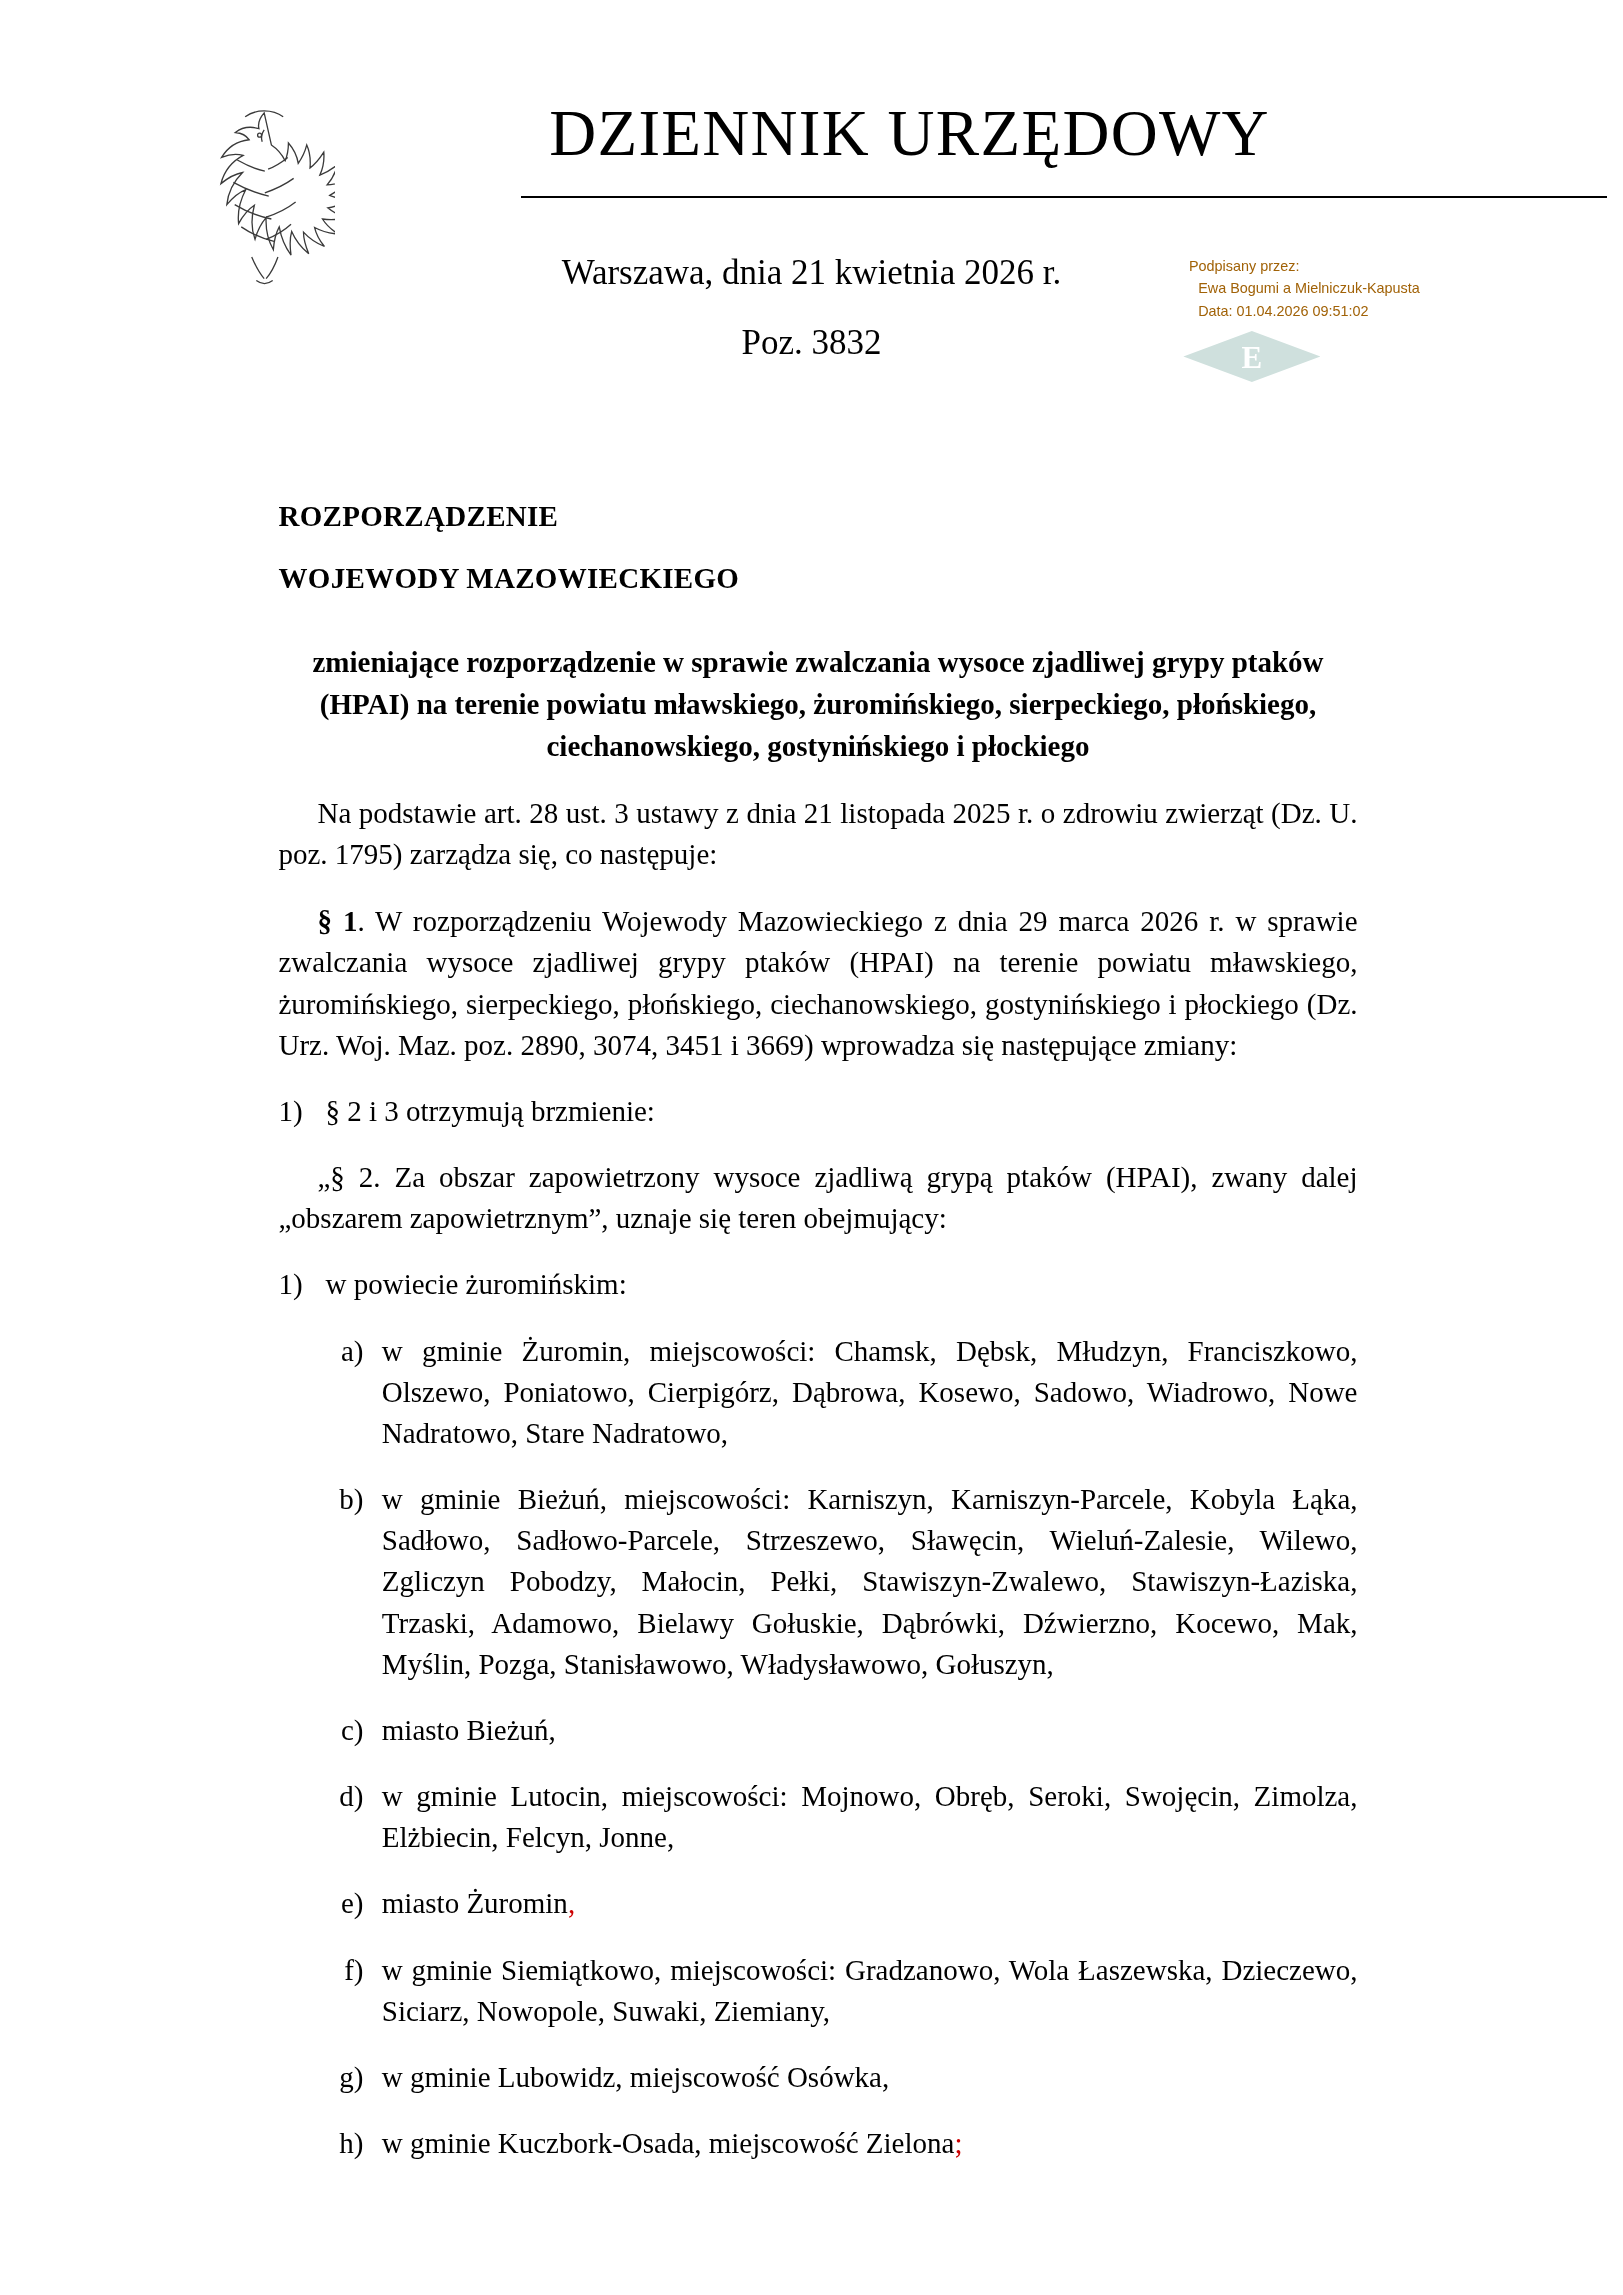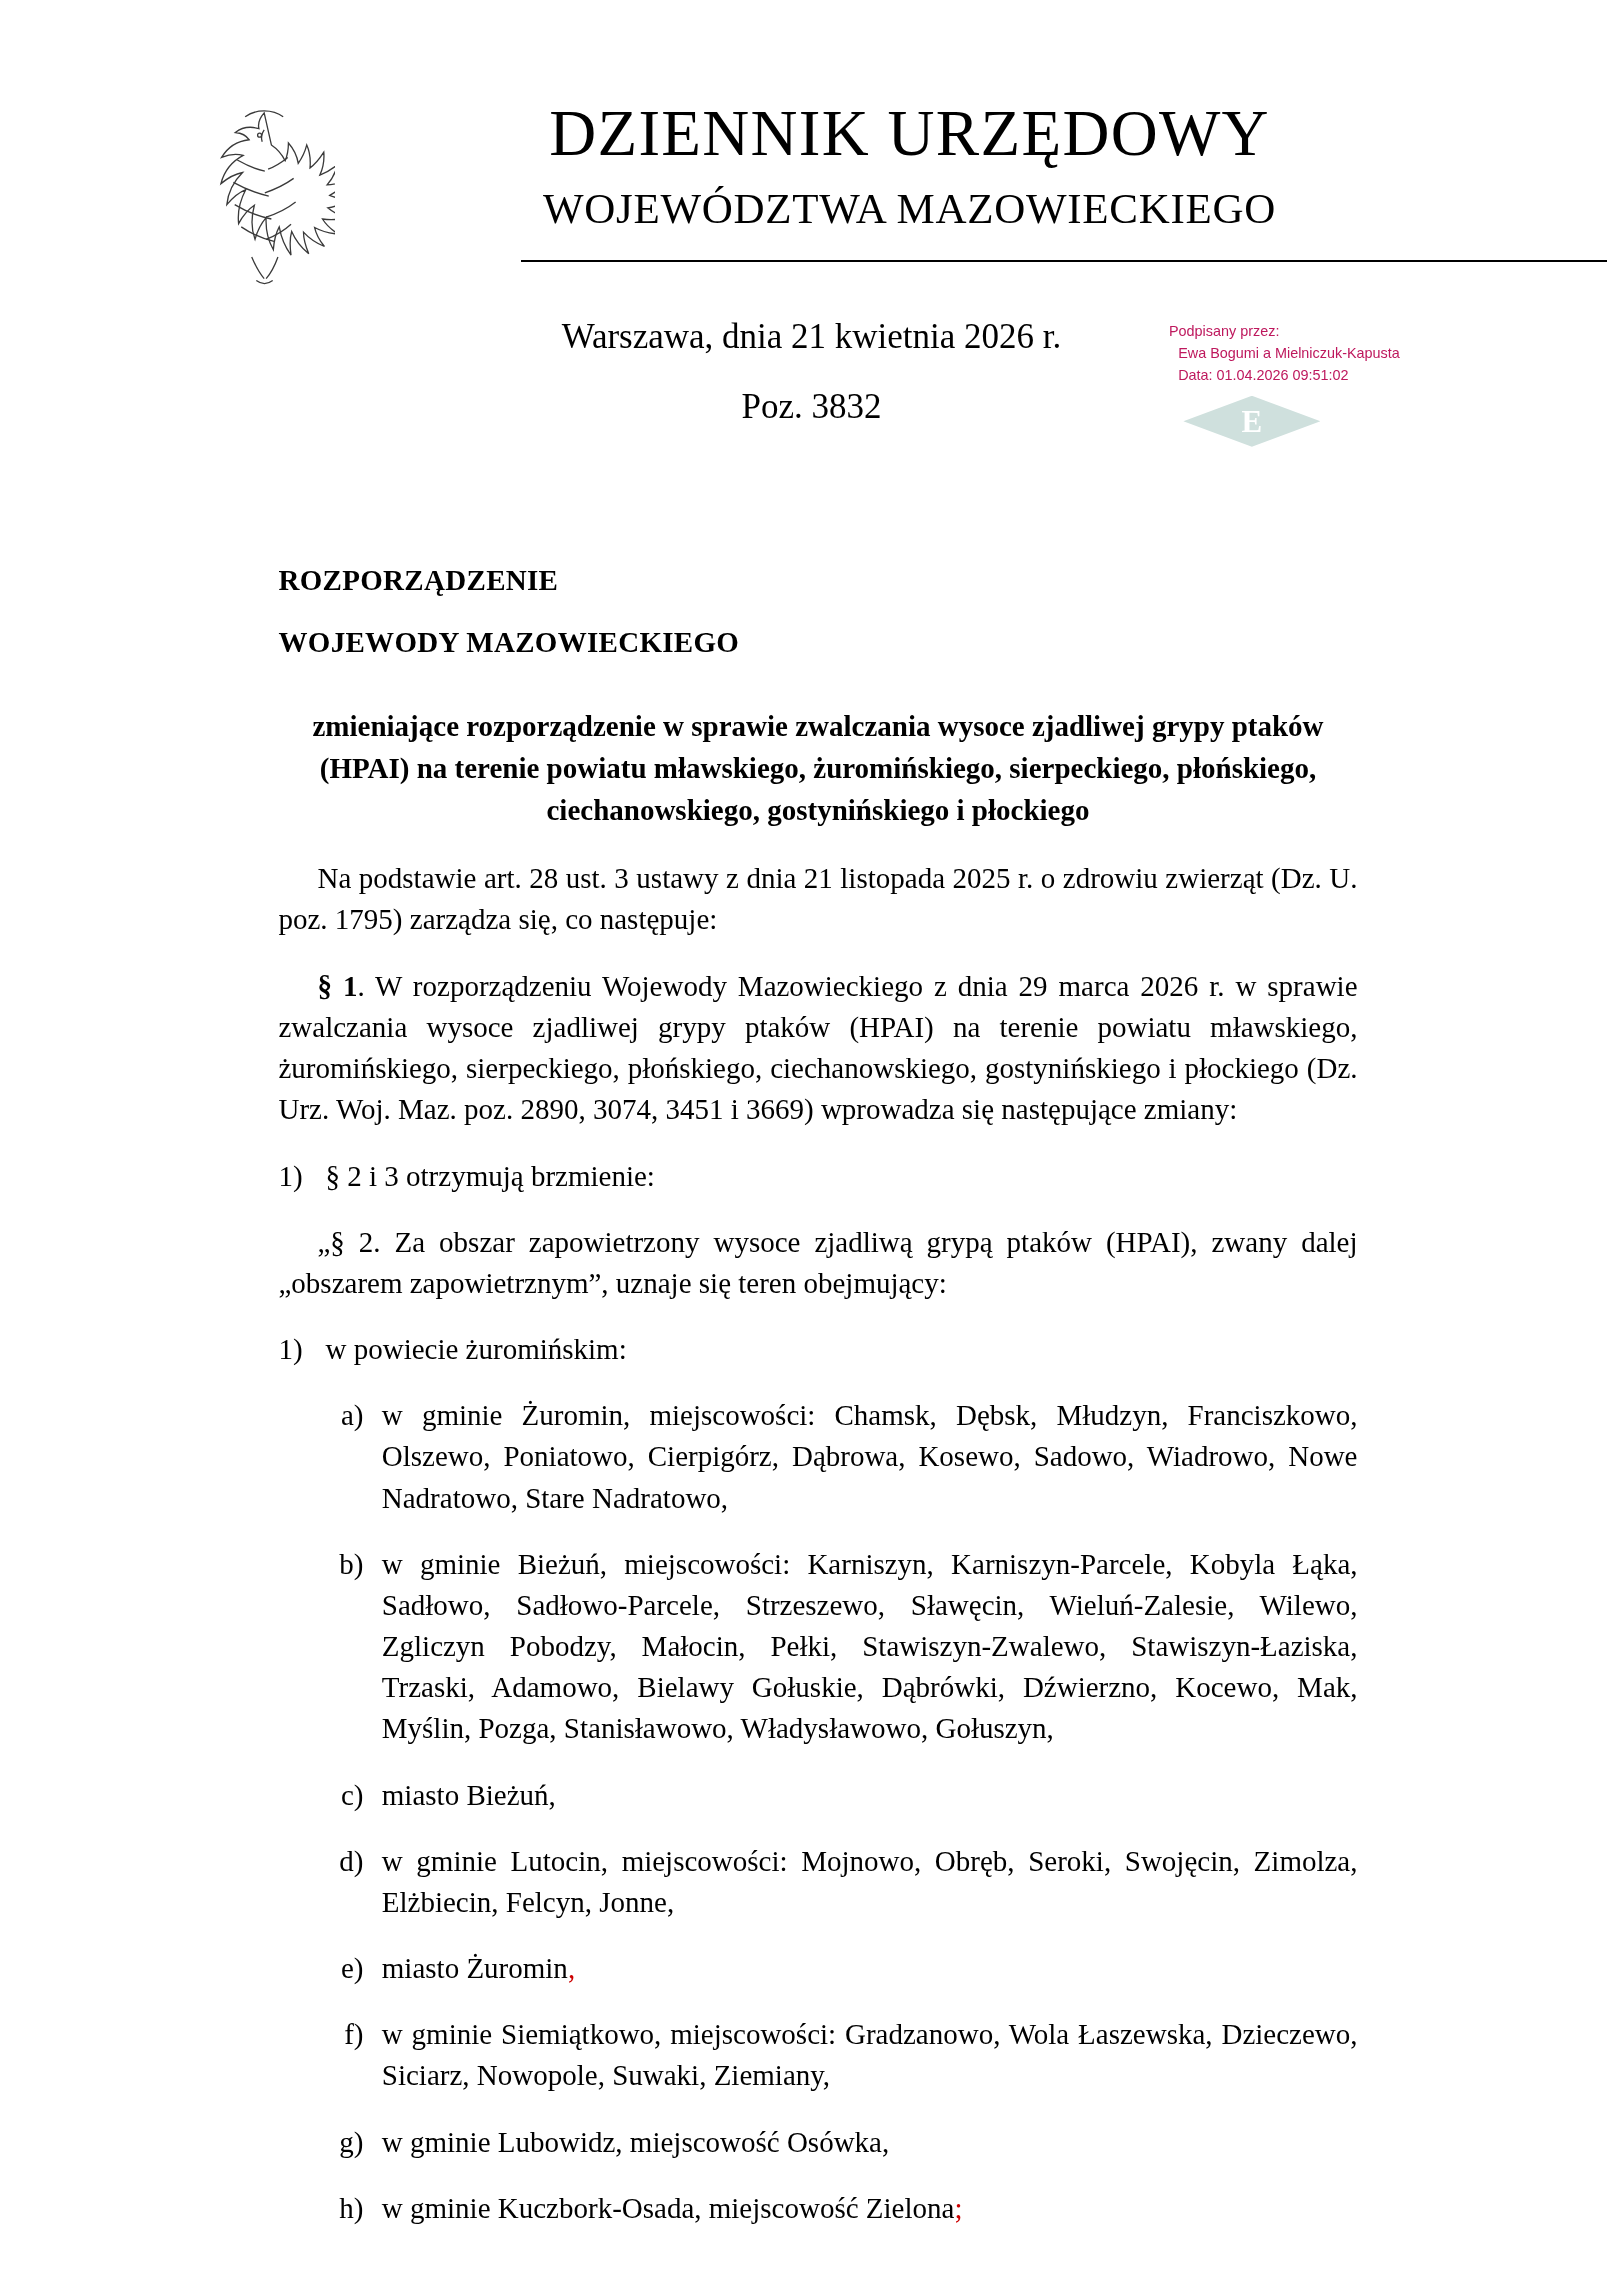--- a/index.html
+++ b/index.html
@@ -81,21 +81,22 @@
     position: absolute;
     right: 147px;
     top: 5.2px;
     width: 307px;
     font-family: "Liberation Sans", sans-serif;
     text-align: left;
   }
   .signature .sig-line {
     font-size: 14.4px;
     line-height: 1.55;
-    color: #be185d;
+    color: #a16207;
+    margin-left: 20px;
   }
   .signature .sig-line.indent {
     padding-left: 9.2px;
   }
   .sig-mark {
     margin-top: 9.2px;
     margin-left: 14.4px;
     width: 137px;
     height: 51px;
     position: relative;
@@ -219,21 +220,20 @@
           <path d="M88 232 c6 14 12 25 19 33"></path>
           <path d="M128 232 c-5 14 -11 25 -18 33"></path>
           <path d="M95 268 c8 6 17 6 25 0"></path>
           <path d="M78 18 c8 -6 18 -9 29 -9 c11 0 21 3 29 9"></path>
         </g>
       </svg>
     </div>
 
     <div class="masthead-titles">
       <div class="title-main">DZIENNIK URZĘDOWY</div>
-      <div class="title-sub">WOJEWÓDZTWA MAZOWIECKIEGO</div>
     </div>
     <div class="rule"></div>
   </div>
 
   <div class="datebox">
     <div class="date-line">Warszawa, dnia 21 kwietnia 2026 r.</div>
     <div class="poz-line">Poz. 3832</div>
 
     <div class="signature">
       <div class="sig-line">Podpisany przez:</div>

